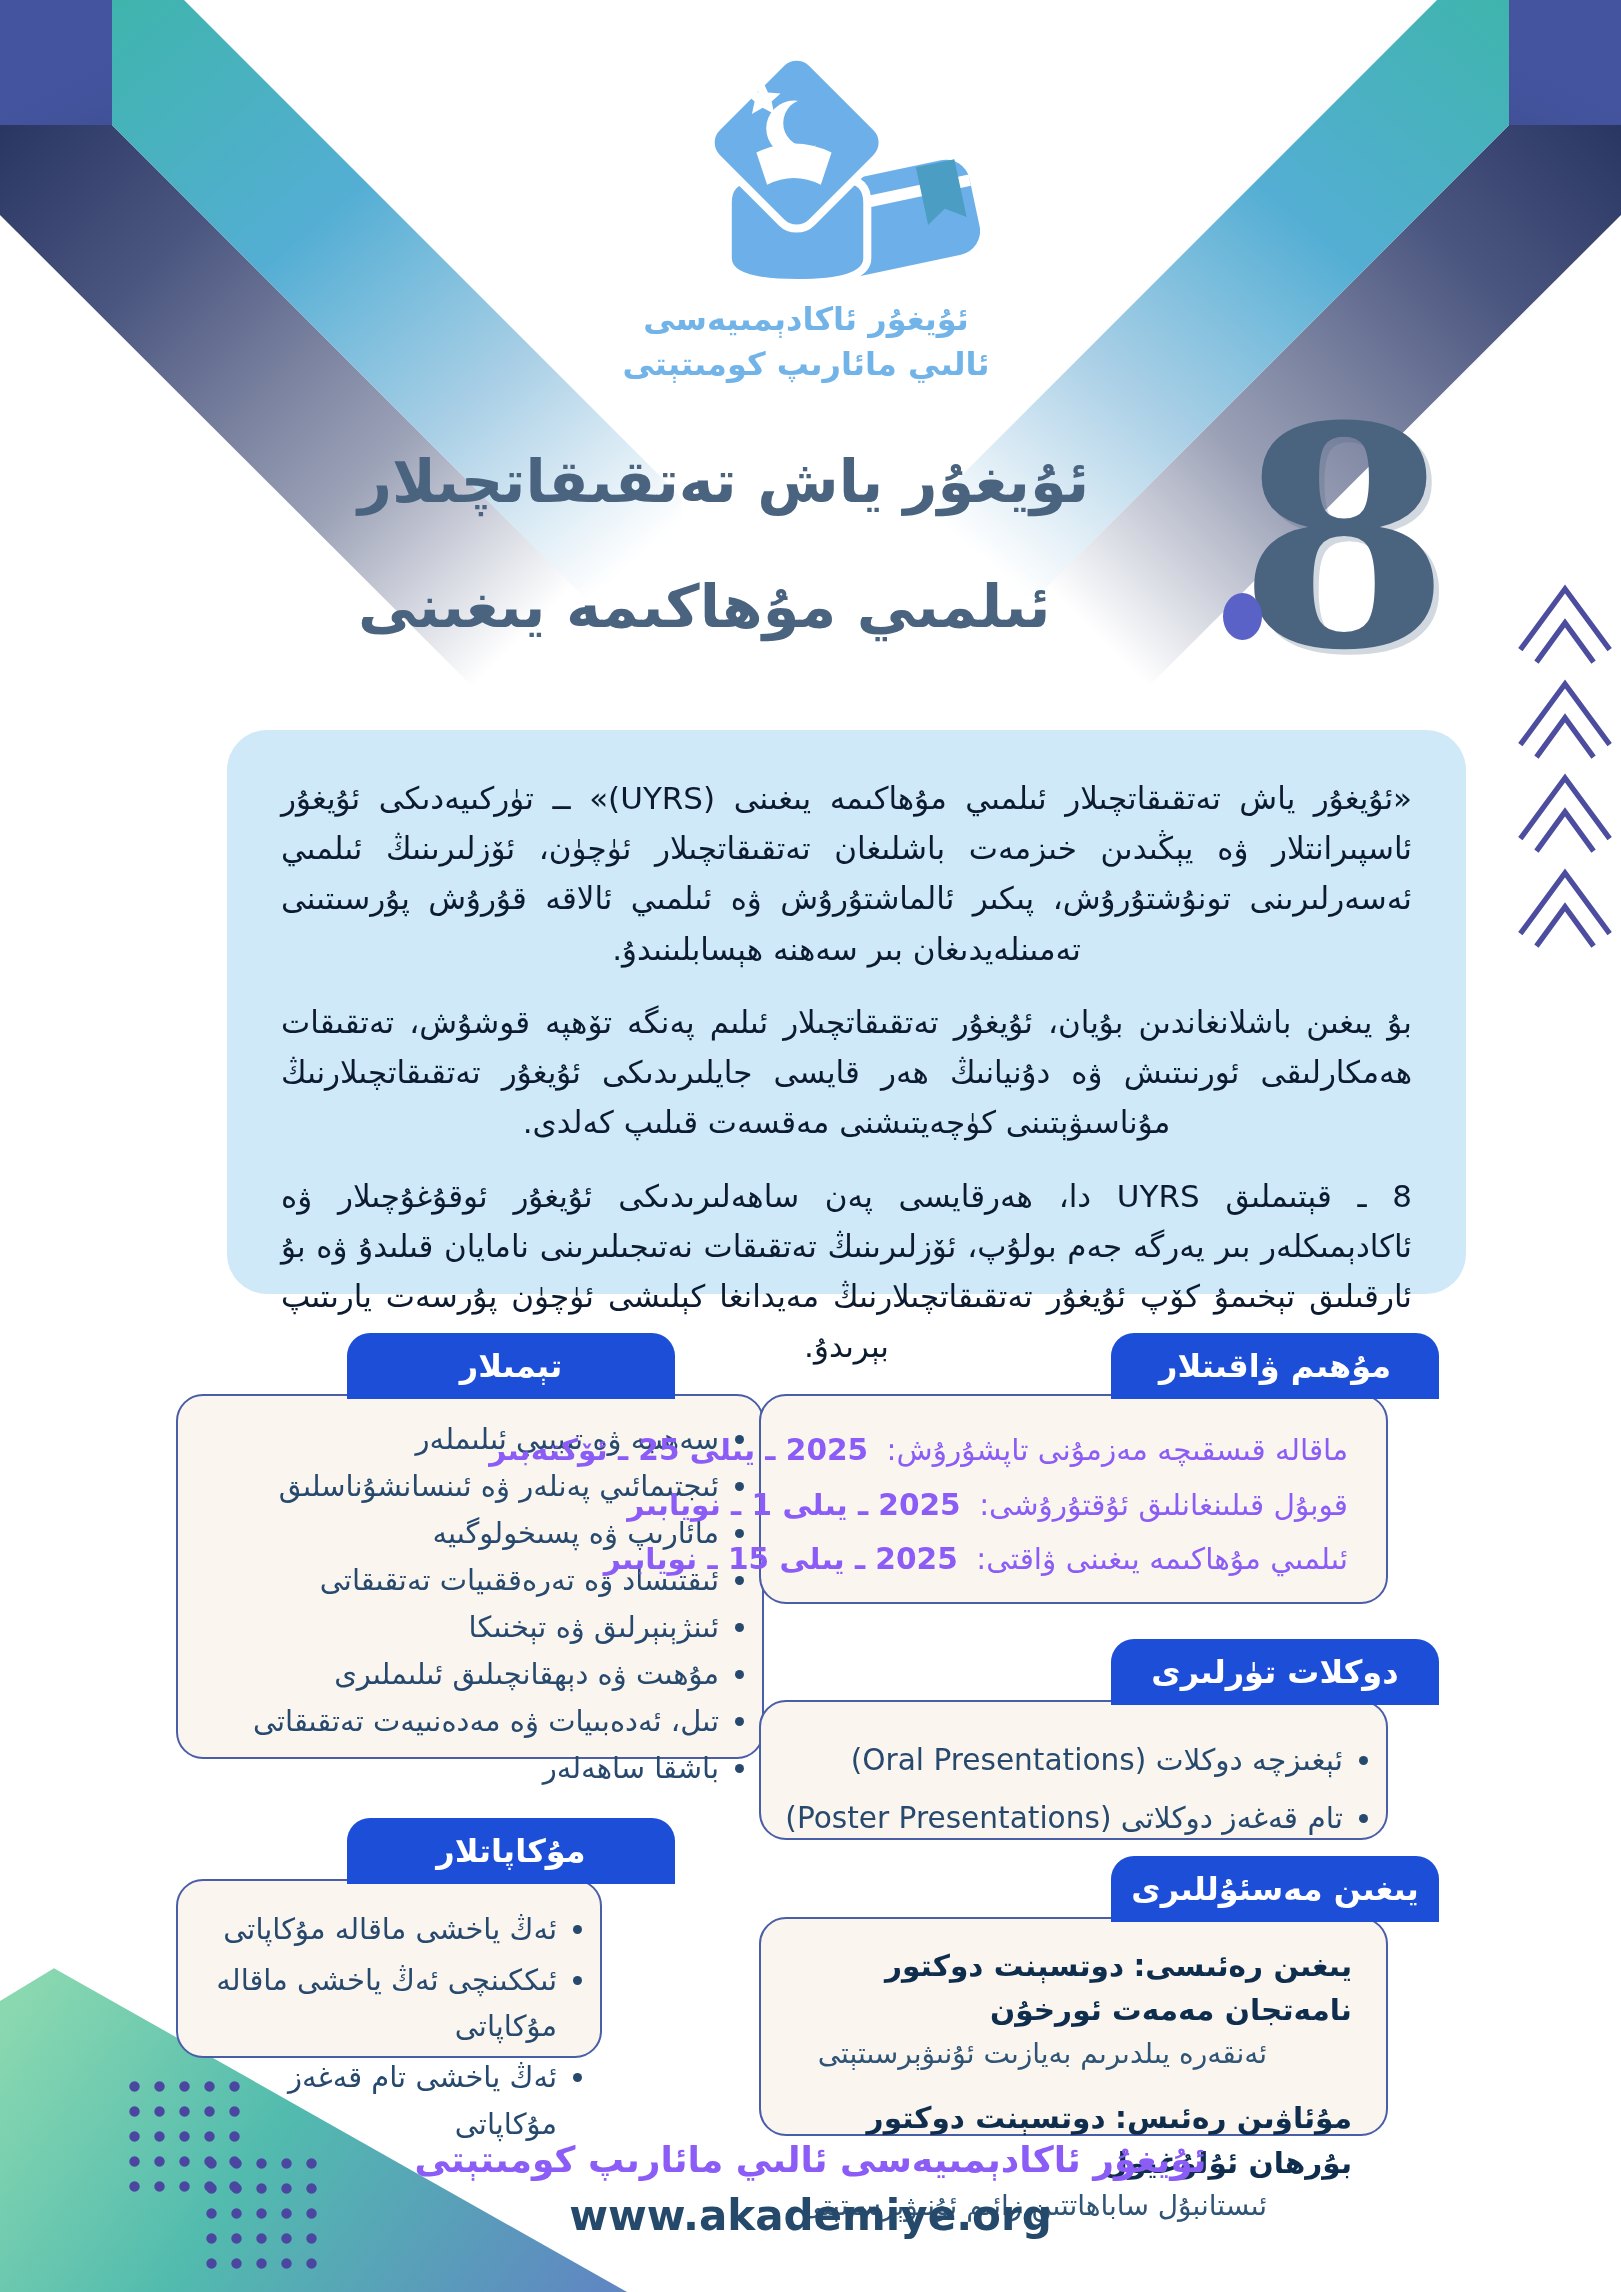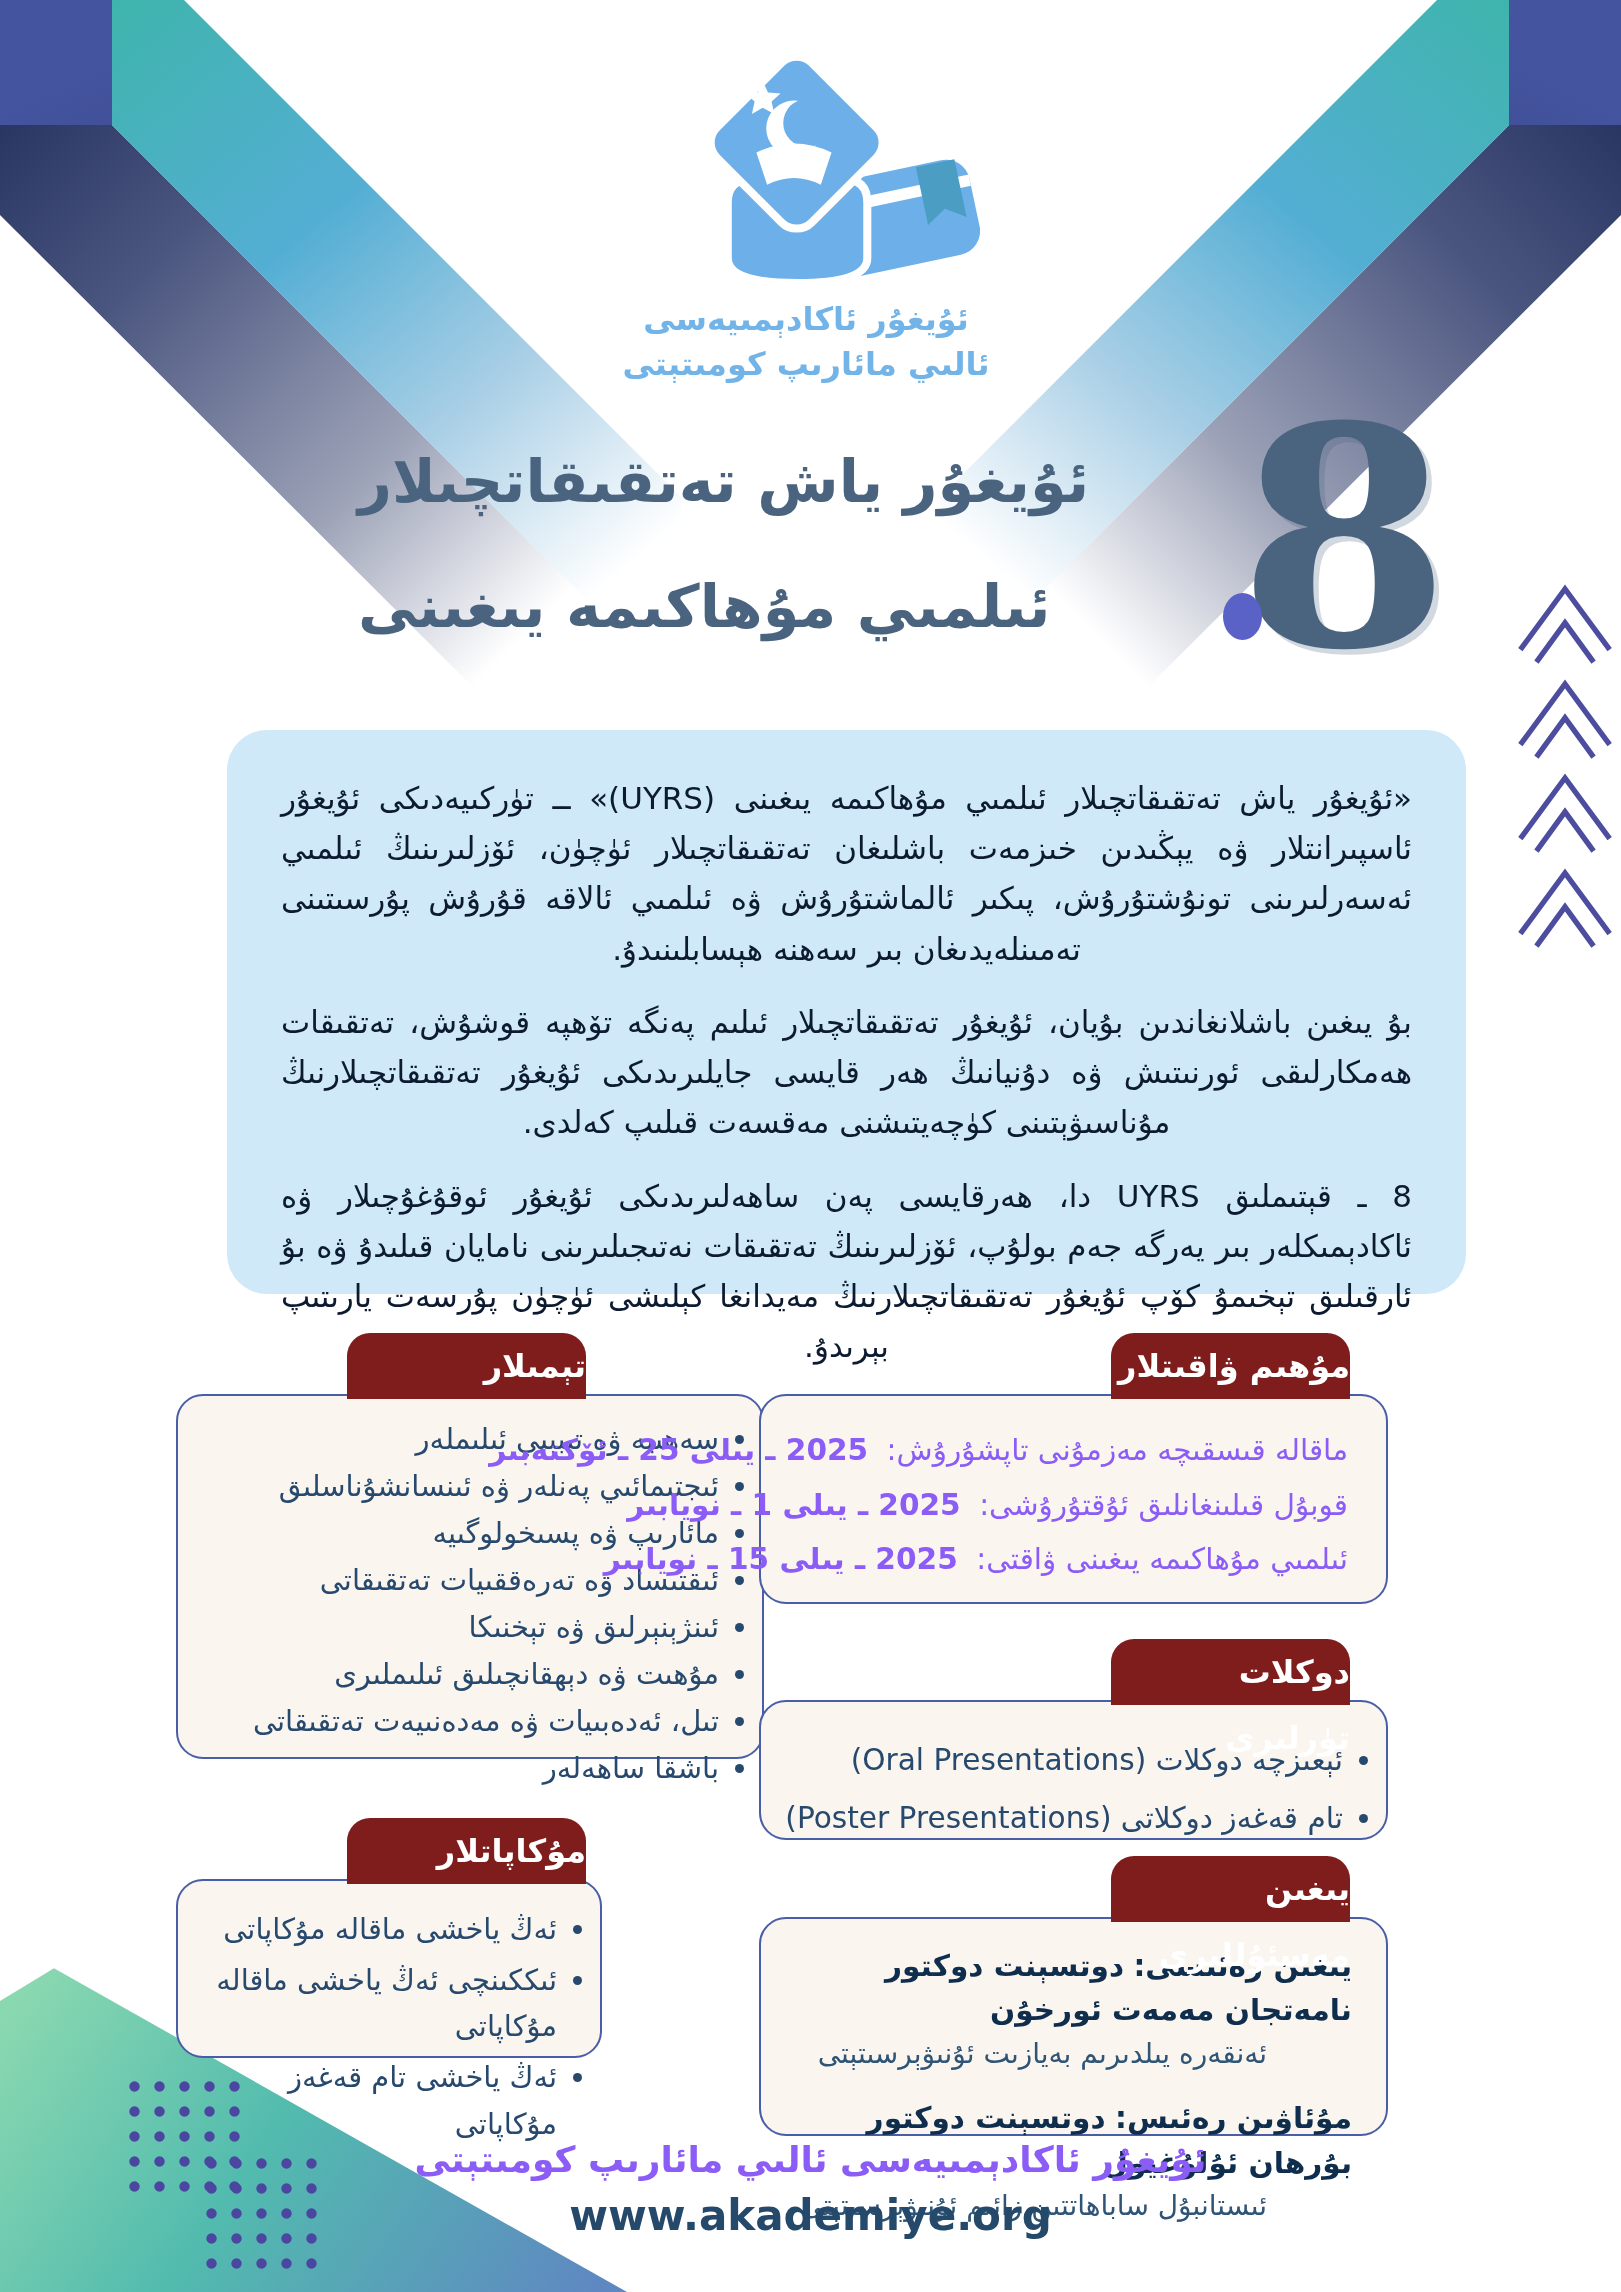--- a/index.html
+++ b/index.html
@@ -42,22 +42,22 @@
   .big-8{left:1240px;top:387px;width:210px;text-align:center;z-index:2;
     font-family:"DejaVu Serif",serif;font-weight:bold;font-size:304px;line-height:1;
     color:#4a6480;text-shadow:5.4px 5.4px 0 rgba(74,100,128,0.25);}
   .dot-8{left:1223px;top:593px;width:39px;height:47px;border-radius:50%;background:#5a62c8;z-index:2;}
   
   .intro-box{left:191px;top:730px;width:1239px;height:564px;background:#cfe9f8;
     border-radius:40px;z-index:1;padding:43px 54px;box-sizing:border-box;
     color:#0d1b30;font-size:31px;line-height:1.62;margin-left:36px;}
   .intro-box p{margin:0 0 23px 0;text-align:justify;text-align-last:center;}
   
-  .pill{position:absolute;width:239px;height:66px;background:#7f1d1d;color:#ffffff;
-    border-radius:23px 23px 0 0;text-align:right;line-height:66px;
+  .pill{position:absolute;width:328px;height:66px;background:#1d4ed8;color:#ffffff;
+    border-radius:23px 23px 0 0;text-align:center;line-height:66px;
     font-size:32px;font-weight:bold;z-index:3;}
   .sec-box{position:absolute;background:#faf6ef;border:2.7px solid #4a5ea8;border-radius:27px;
     box-sizing:border-box;z-index:2;color:#28496e;}
   .sec-box ul{margin:0;padding:21.5px 43px 0 18px;list-style:disc;font-size:29px;line-height:1.47;}
   .sec-box li{margin-bottom:4.5px;}
   .dates-content{padding:27px 38px 0 18px;font-size:29.6px;line-height:1.85;color:#8b5cf6;text-align:right;}
   .date-row{white-space:nowrap;}
   .date-value{font-weight:bold;margin-right:9px;}
   .types-content ul{padding-top:32px;font-size:29.6px;line-height:1.8;}
   .awards-content ul{padding-top:25px;font-size:29px;line-height:1.6;}

